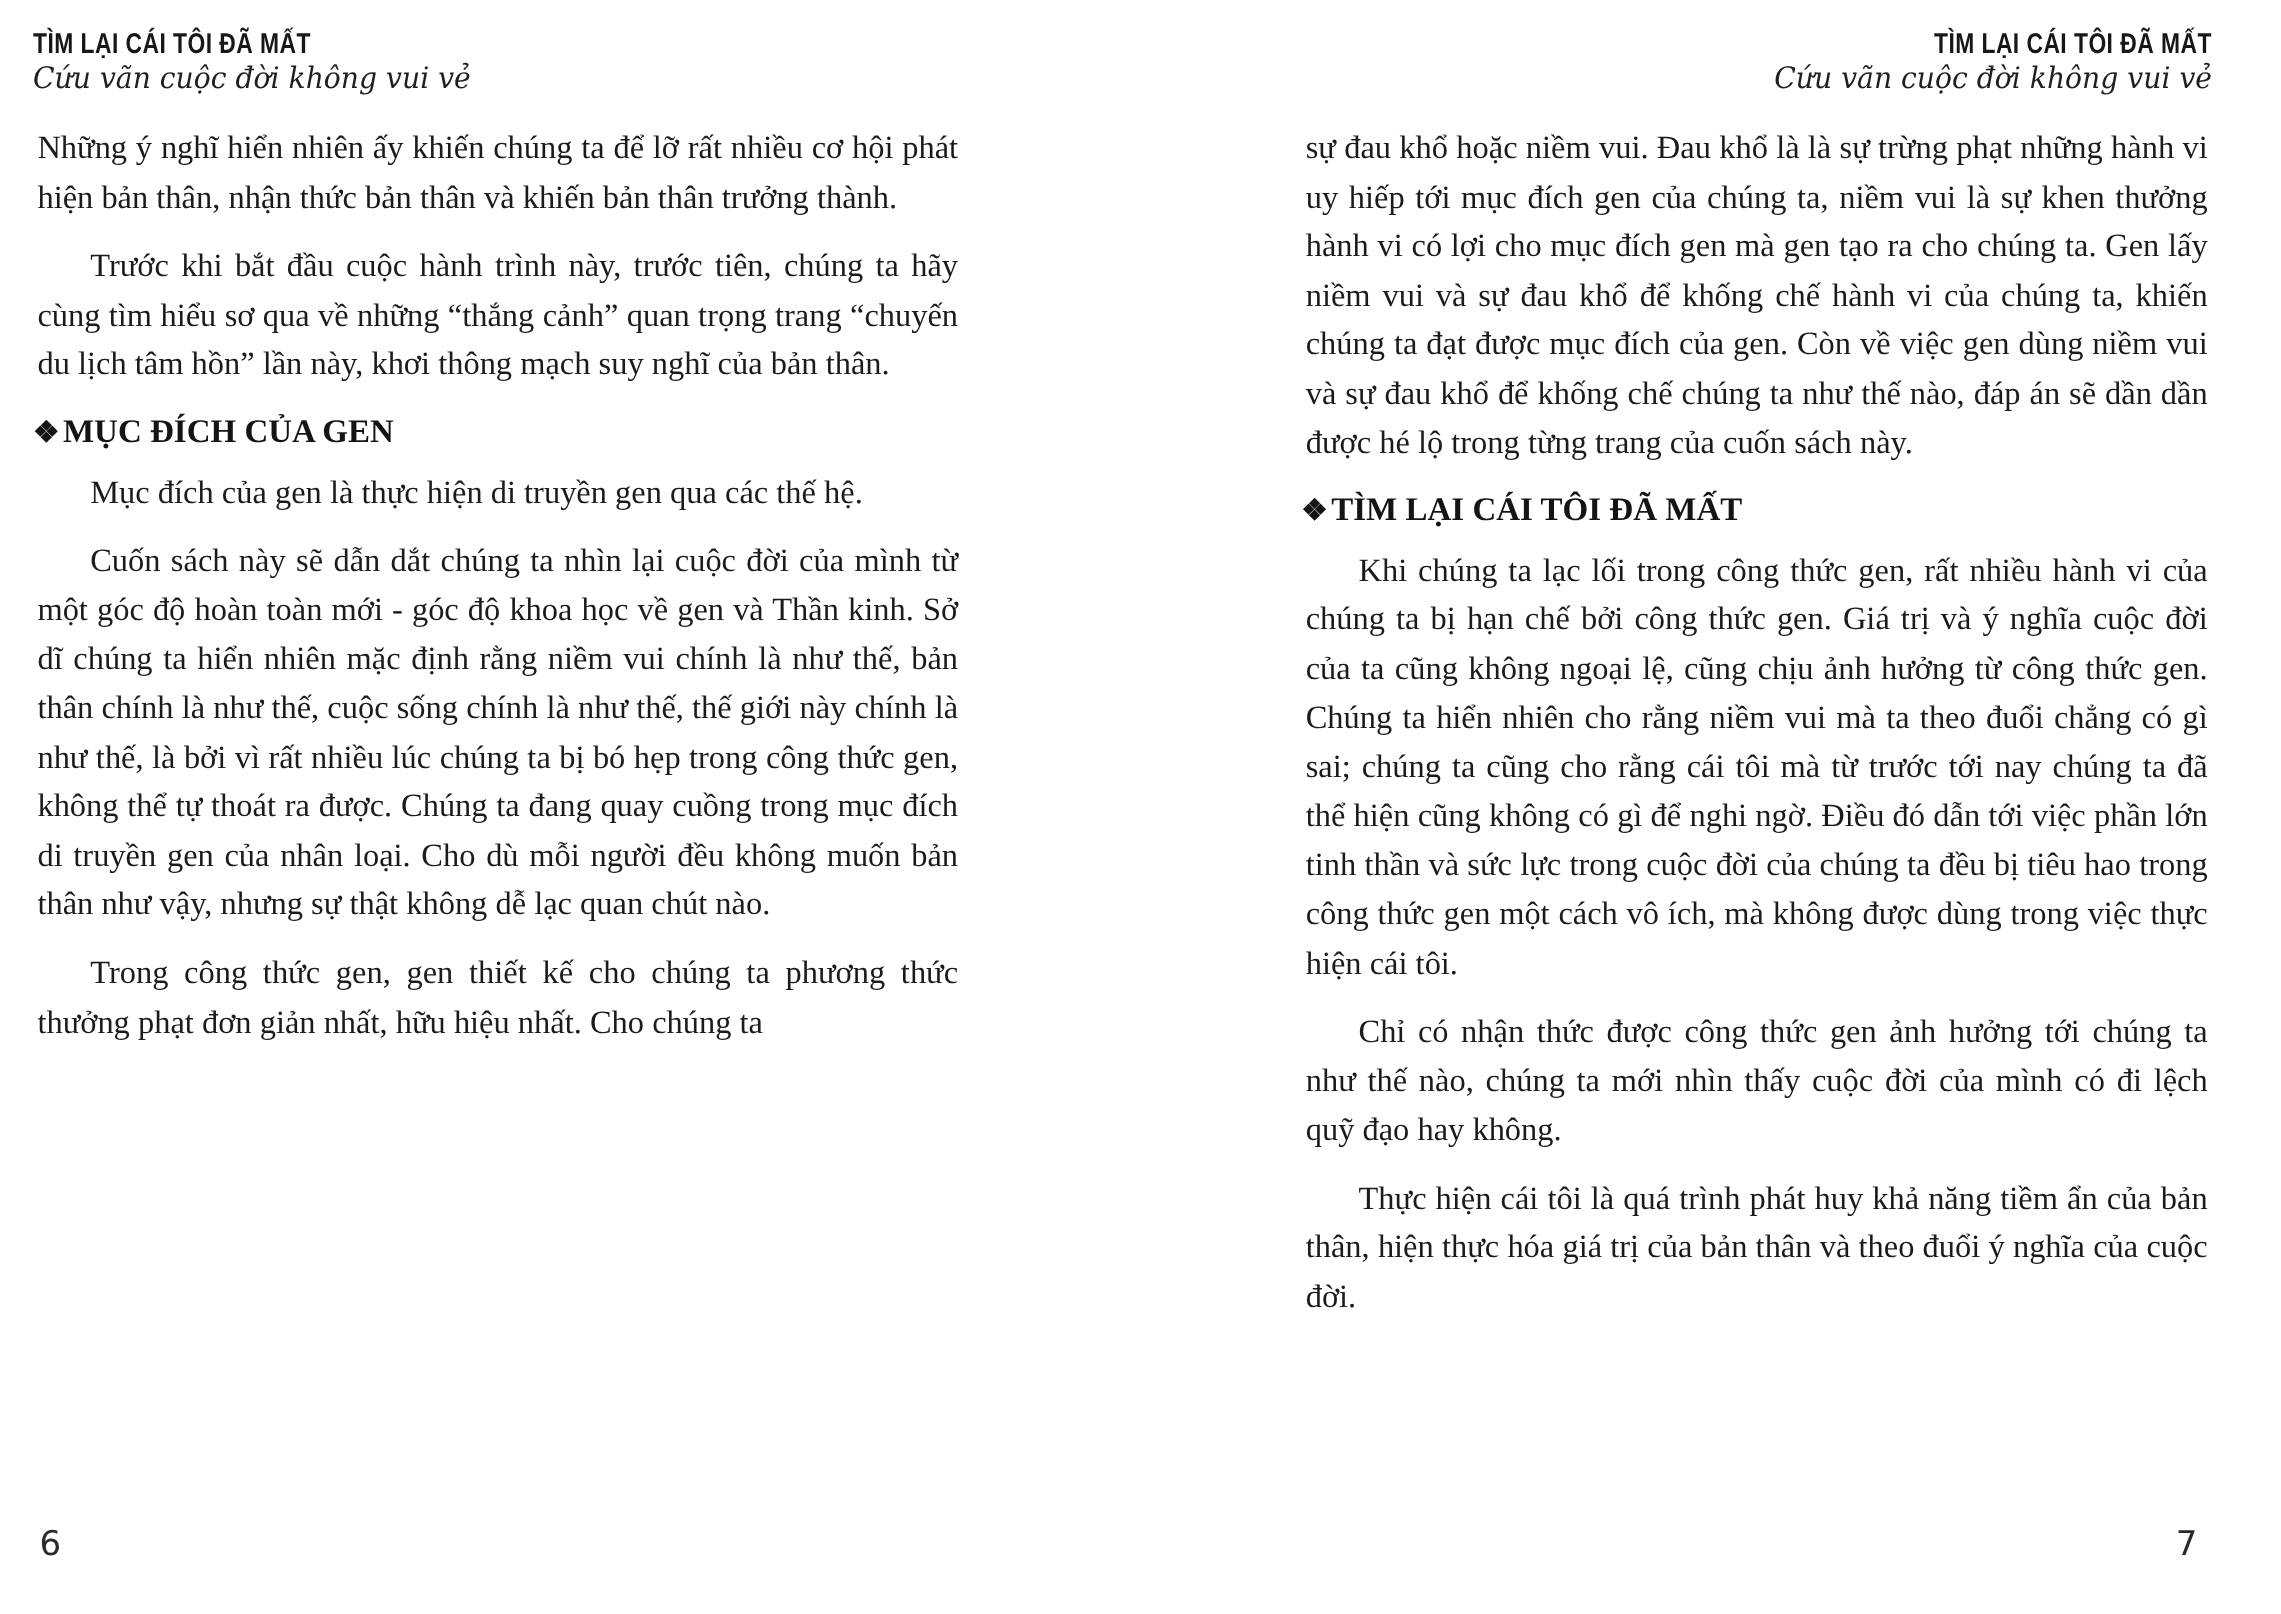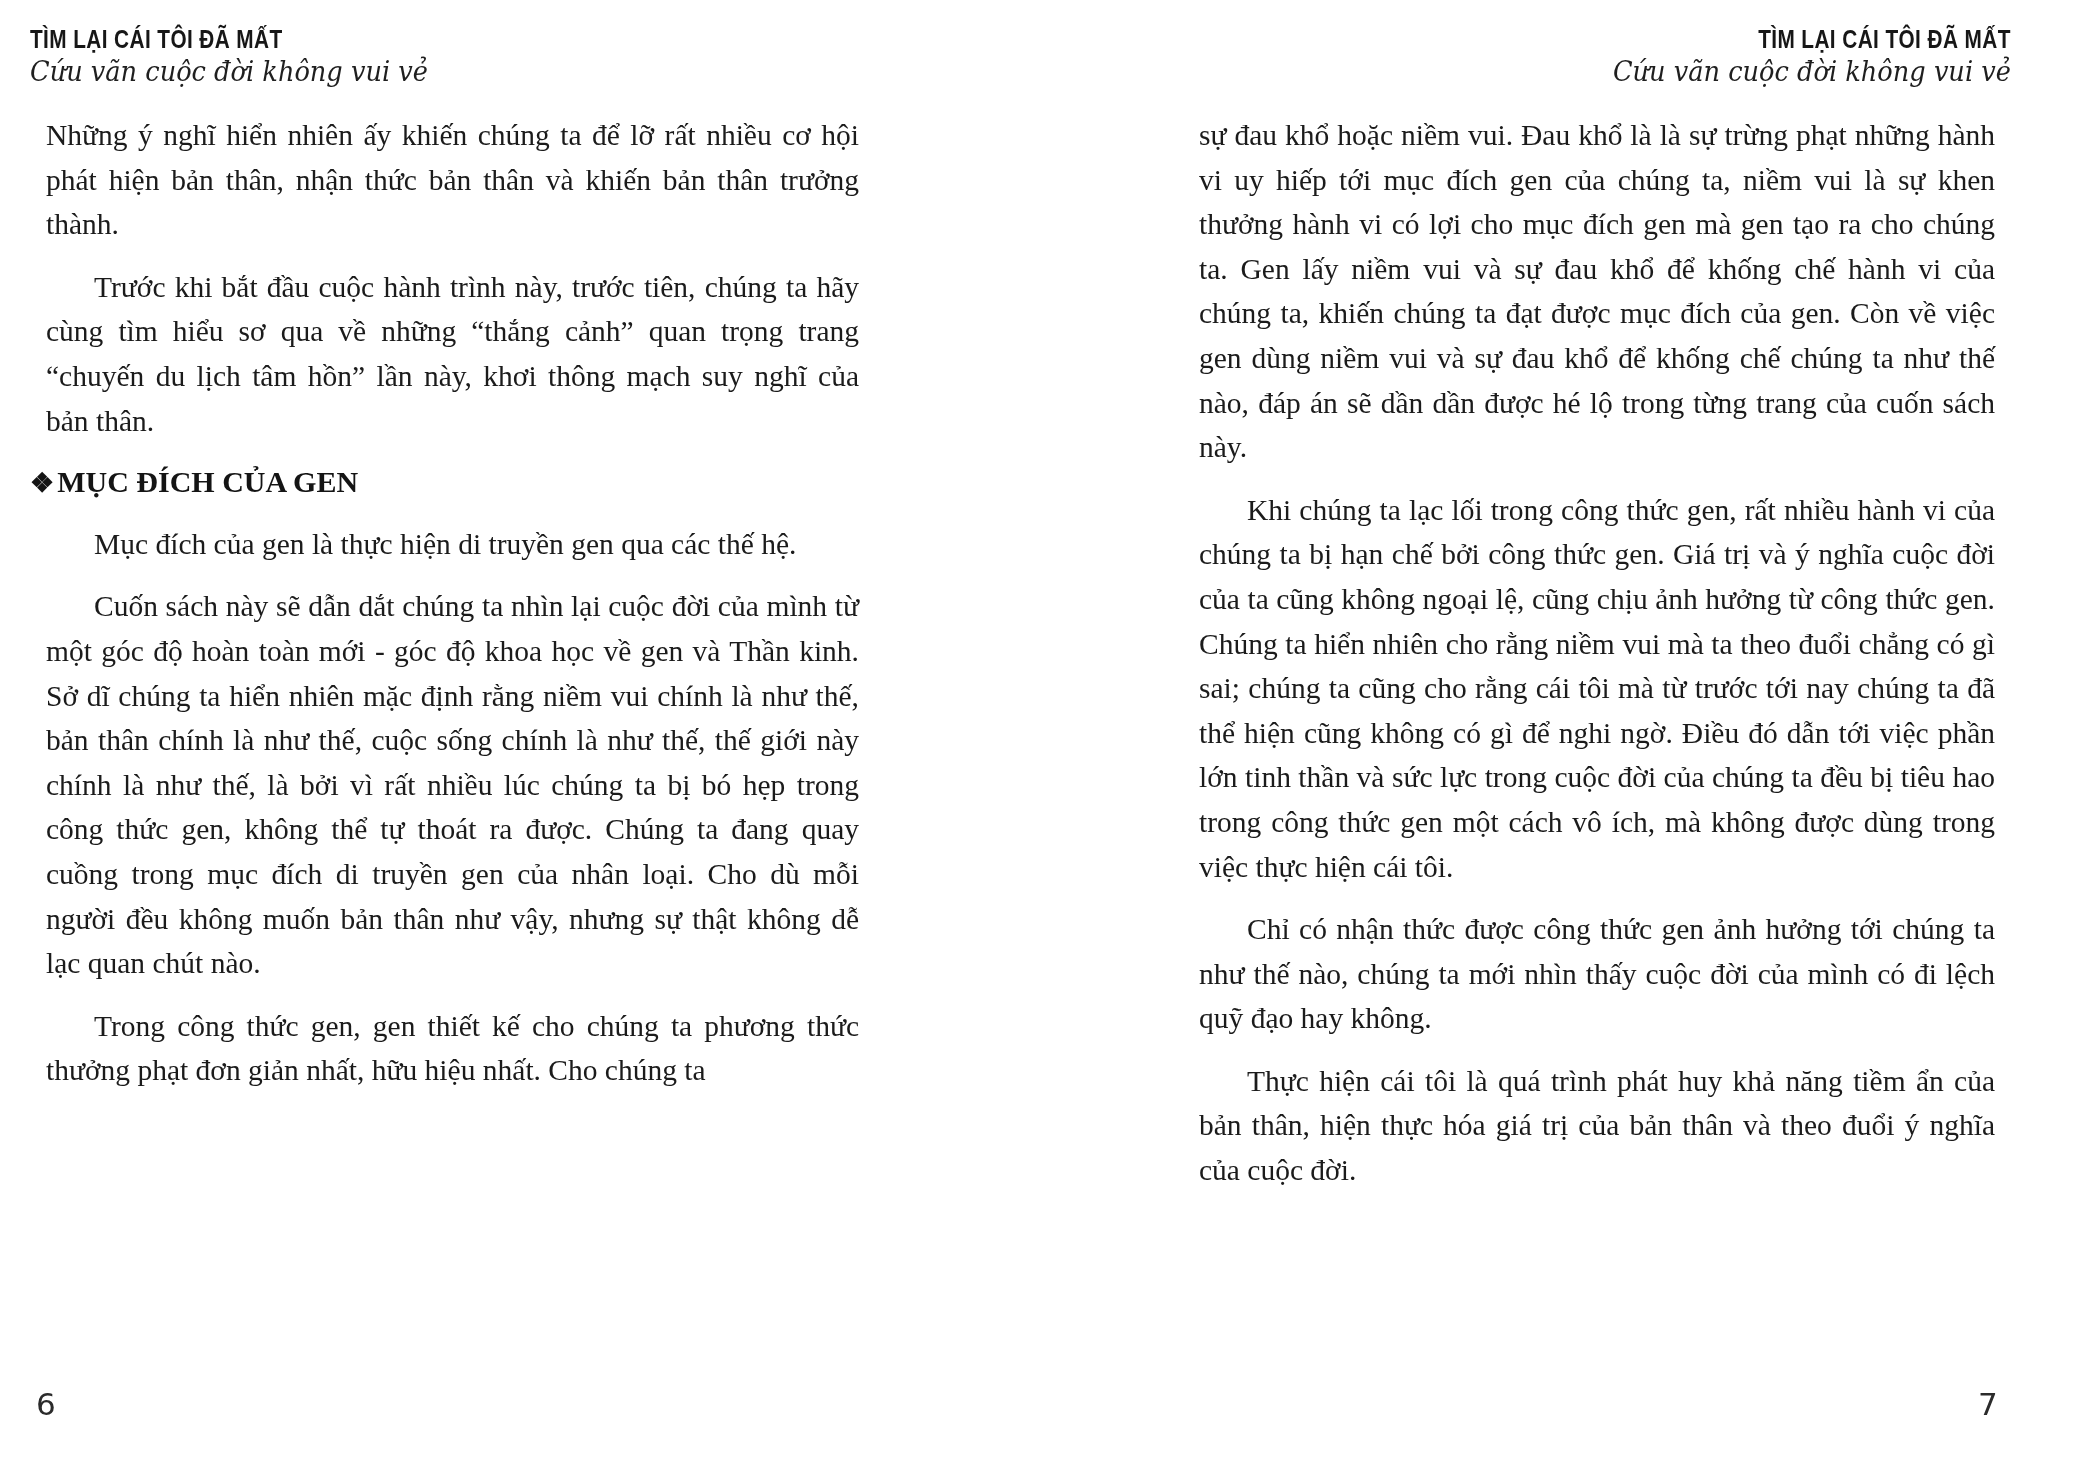--- a/index.html
+++ b/index.html
@@ -49,21 +49,21 @@
   .page-column.right .running-subtitle { transform-origin: right center; }
 
   .body-text {
     margin-top: 26px;
     text-align: justify;
     font-family: "Liberation Serif", serif;
     font-size: 29.5px;
     line-height: 44.6px;
     color: #1b1b1b;
   }
-  .body-text p.para { margin: 16px; }
+  .body-text p.para { margin: 4px; }
   .body-text p.para + p.para { margin-top: 18px; }
   .body-text p.para.indent { text-indent: 48px; }
   .body-text h3.section-heading {
     font-size: 30px;
     font-weight: 700;
     margin: 17px 0 10px 0;
     text-align: left;
     color: #141414;
   }
   .body-text h3 .marker {
@@ -99,20 +99,21 @@
     </div>
 </div>
 
 <div class="page-column right">
   <div class="running-head">
     <span class="running-title">TÌM LẠI CÁI TÔI ĐÃ MẤT</span><br>
     <span class="running-subtitle">Cứu vãn cuộc đời không vui vẻ</span>
   </div>
   <div class="body-text">
       <p class="para">sự đau khổ hoặc niềm vui. Đau khổ là là sự trừng phạt những hành vi uy hiếp tới mục đích gen của chúng ta, niềm vui là sự khen thưởng hành vi có lợi cho mục đích gen mà gen tạo ra cho chúng ta. Gen lấy niềm vui và sự đau khổ để khống chế hành vi của chúng ta, khiến chúng ta đạt được mục đích của gen. Còn về việc gen dùng niềm vui và sự đau khổ để khống chế chúng ta như thế nào, đáp án sẽ dần dần được hé lộ trong từng trang của cuốn sách này.</p>
+      <h3 class="section-heading"><span class="marker">❖</span>TÌM LẠI CÁI TÔI ĐÃ MẤT</h3>
       <p class="para indent">Khi chúng ta lạc lối trong công thức gen, rất nhiều hành vi của chúng ta bị hạn chế bởi công thức gen. Giá trị và ý nghĩa cuộc đời của ta cũng không ngoại lệ, cũng chịu ảnh hưởng từ công thức gen. Chúng ta hiển nhiên cho rằng niềm vui mà ta theo đuổi chẳng có gì sai; chúng ta cũng cho rằng cái tôi mà từ trước tới nay chúng ta đã thể hiện cũng không có gì để nghi ngờ. Điều đó dẫn tới việc phần lớn tinh thần và sức lực trong cuộc đời của chúng ta đều bị tiêu hao trong công thức gen một cách vô ích, mà không được dùng trong việc thực hiện cái tôi.</p>
       <p class="para indent">Chỉ có nhận thức được công thức gen ảnh hưởng tới chúng ta như thế nào, chúng ta mới nhìn thấy cuộc đời của mình có đi lệch quỹ đạo hay không.</p>
       <p class="para indent">Thực hiện cái tôi là quá trình phát huy khả năng tiềm ẩn của bản thân, hiện thực hóa giá trị của bản thân và theo đuổi ý nghĩa của cuộc đời.</p>
     </div>
 </div>
 
 <div class="page-num left-num">6</div>
 <div class="page-num right-num">7</div>
 
 </body></html>

